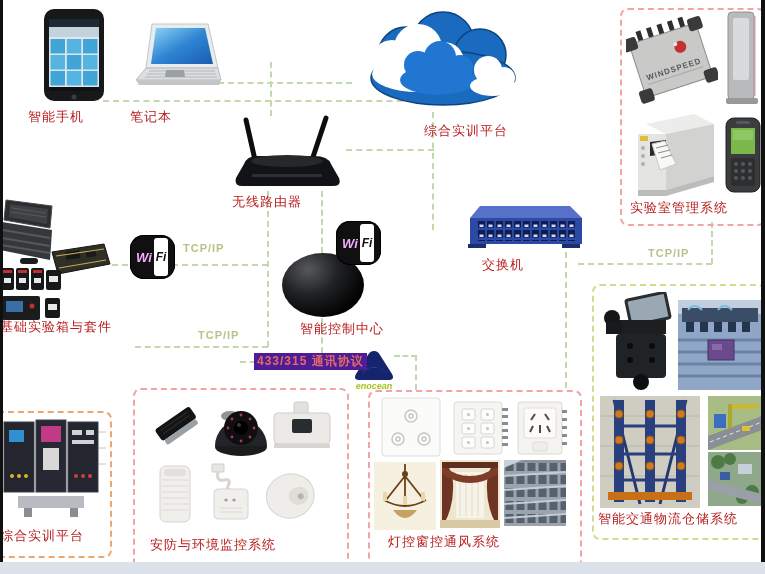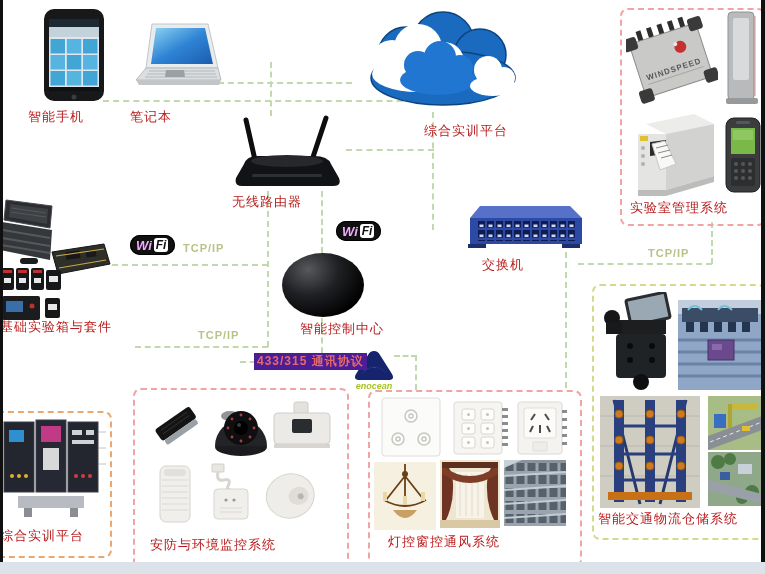--- a/index.html
+++ b/index.html
@@ -9,21 +9,21 @@
   .vline{position:absolute;width:0;border-left:2px dashed #c2d9ae;}
   .dbox{position:absolute;border:2px dashed;border-radius:8px;background:transparent;}
   .box-red{border-color:#f2a3a3;}
   .box-yellow{border-color:#d6d98c;}
   .box-orange{border-color:#eca76e;}
   .nlabel{position:absolute;color:#b91c1c;font-size:13px;letter-spacing:1px;text-align:left;white-space:nowrap;}
   .tcpip{position:absolute;color:#b7c487;font-size:11px;font-weight:bold;letter-spacing:1px;white-space:nowrap;}
   .proto{position:absolute;color:#e46a6a;font-size:12px;font-weight:bold;letter-spacing:1px;background:#4c1d95;padding:0 3px;white-space:nowrap;}
   .wifi{position:absolute;display:flex;align-items:center;gap:2px;background:#101010;border-radius:14px;padding:3px 7px 3px 6px;box-shadow:0 0 0 1px #000 inset;}
   .wifi .wi{color:#f0abfc;font-weight:bold;font-style:italic;font-size:13px;line-height:1;}
-  .wifi .fi{background:#fff;color:#101010;font-weight:bold;font-style:italic;font-size:12px;line-height:1;border-radius:3px;padding:1px 2px;}
+  .wifi .fi{background:#fff;color:#101010;font-weight:bold;font-style:italic;font-size:12px;line-height:1;border-radius:3px;padding:13px 2px;}
   .ph{position:absolute;}
   .cc{position:absolute;width:82px;height:64px;border-radius:50%;
       background:radial-gradient(ellipse at 32% 26%, #57585c 0%, #202124 38%, #000 78%);}
   .edge{position:absolute;background:#101010;top:0;height:562px;}
   .strip{position:absolute;left:0;top:562px;width:765px;height:12px;background:#dbe2ea;}
   svg text{font-family:"Liberation Sans","DejaVu Sans",sans-serif;}
 </style>
 </head>
 <body>
 

